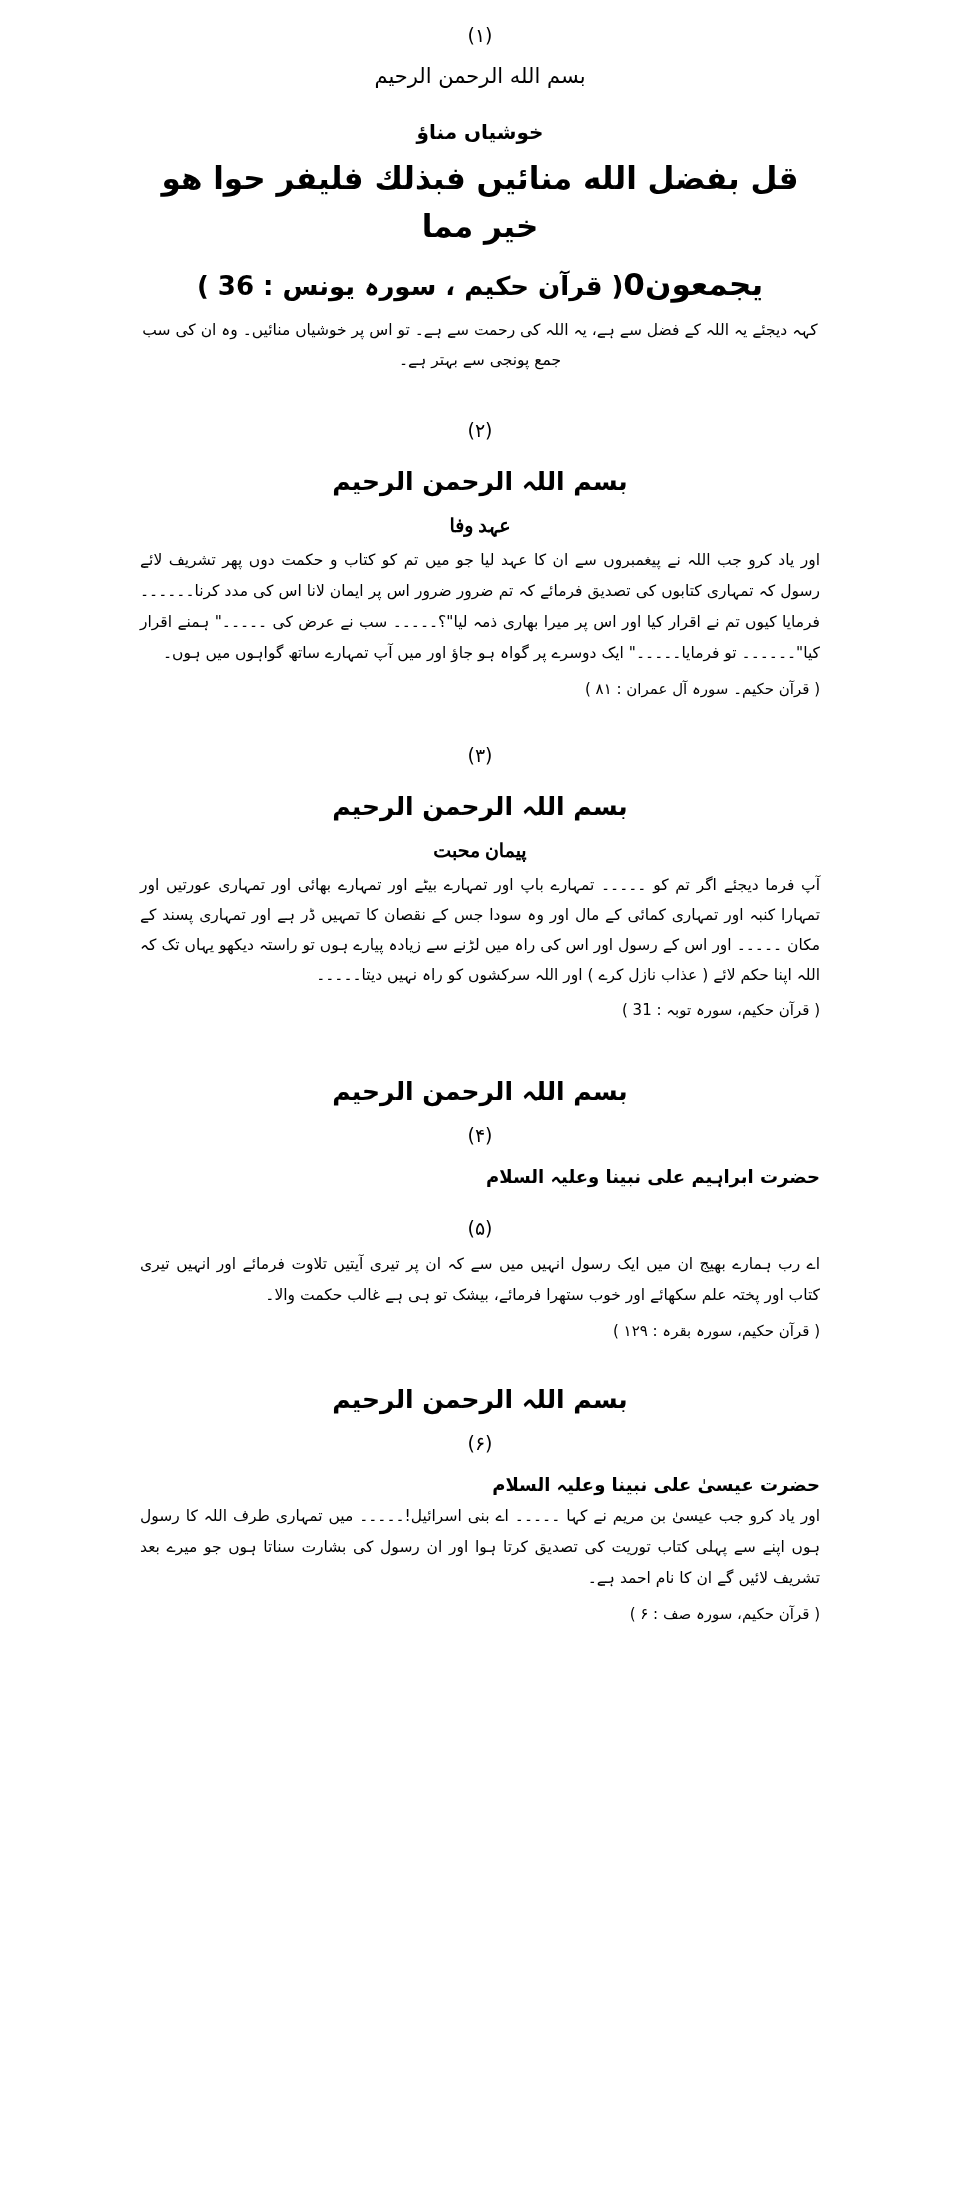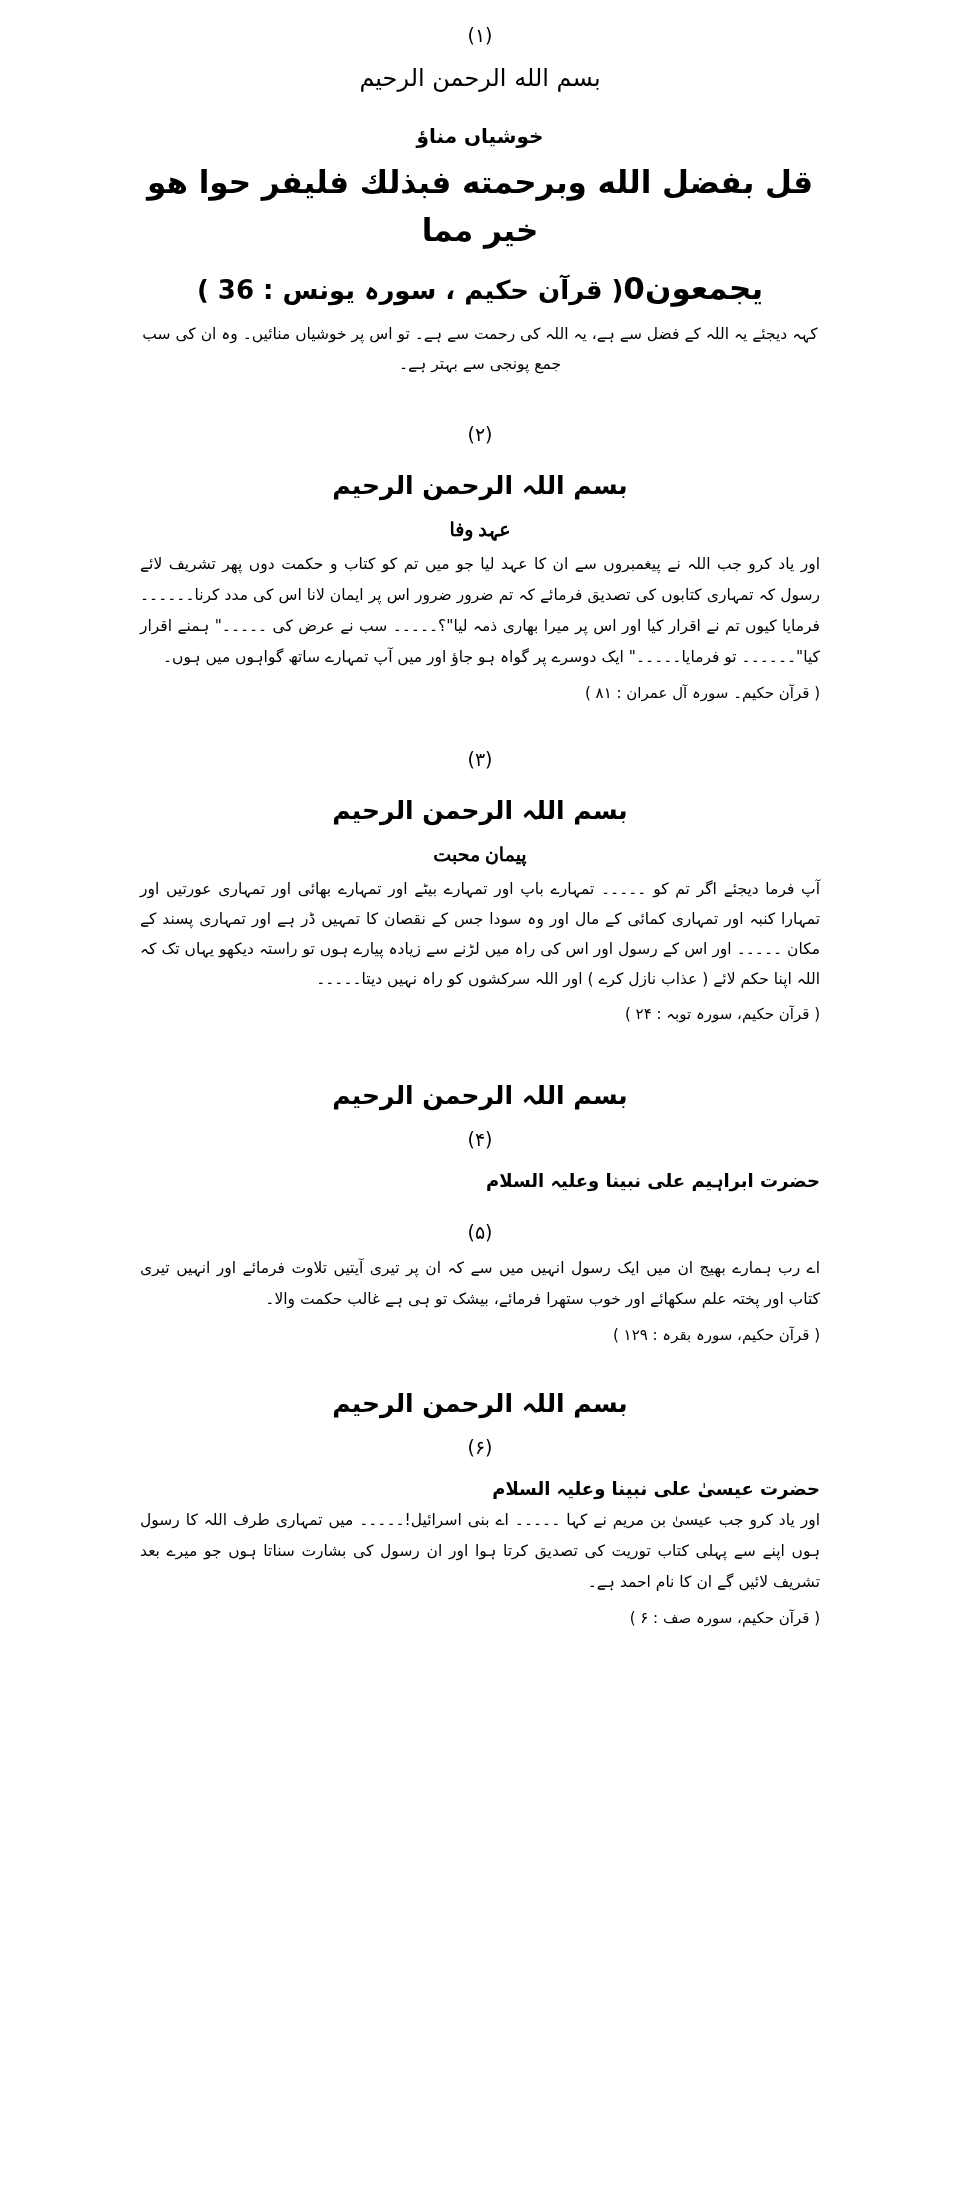--- a/index.html
+++ b/index.html
@@ -22,21 +22,21 @@
     background: #ffffff;
   }
   .sec-num {
     text-align: center;
     font-size: 19px;
     margin: 14px 0 10px 0;
     direction: rtl;
   }
   .bismillah-script {
     text-align: center;
-    font-size: 24px;
+    font-size: 21px;
     margin: 18px 0 6px 0;
     direction: rtl;
     letter-spacing: 0.5px;
   }
   .subtitle {
     text-align: center;
     font-size: 20px;
     font-weight: bold;
     margin: 32px 0 10px 0;
     direction: rtl;
@@ -102,41 +102,41 @@
   .gap-m { height: 22px; }
 </style>
 </head>
 <body>
 
 <div class="page">
 
   <div class="sec-num">(۱)</div>
   <div class="bismillah-script">بسم الله الرحمن الرحیم</div>
   <div class="subtitle">خوشیاں مناؤ</div>
-  <div class="ayah">قل بفضل الله وبرحمته فبذلك فليفر حوا هو خير مما</div>
+  <div class="ayah">قل بفضل الله منائیں فبذلك فليفر حوا هو خير مما</div>
   <div class="ayah">
     <span>يجمعون0</span><span class="ref">( قرآن حکیم ، سورہ یونس : 36 )</span>
   </div>
   <div class="single-line">کہہ دیجئے یہ اللہ کے فضل سے ہے، یہ اللہ کی رحمت سے ہے۔ تو اس پر خوشیاں منائیں۔ وہ ان کی سب جمع پونجی سے بہتر ہے۔</div>
 
   <div class="gap-m"></div>
 
   <div class="sec-num">(۲)</div>
   <div class="bismillah-bold">بسم اللہ الرحمن الرحیم</div>
   <div class="heading-small-bold">عہد وفا</div>
   <div class="body-text">اور یاد کرو جب اللہ نے پیغمبروں سے ان کا عہد لیا جو میں تم کو کتاب و حکمت دوں پھر تشریف لائے رسول کہ تمہاری کتابوں کی تصدیق فرمائے کہ تم ضرور ضرور اس پر ایمان لانا اس کی مدد کرنا۔۔۔۔۔۔ فرمایا کیوں تم نے اقرار کیا اور اس پر میرا بھاری ذمہ لیا"؟۔۔۔۔۔ سب نے عرض کی ۔۔۔۔۔" ہمنے اقرار کیا"۔۔۔۔۔۔ تو فرمایا۔۔۔۔۔" ایک دوسرے پر گواہ ہو جاؤ اور میں آپ تمہارے ساتھ گواہوں میں ہوں۔</div>
   <div class="ref-line">( قرآن حکیم۔ سورہ آل عمران : ۸۱ )</div>
 
   <div class="gap-m"></div>
 
   <div class="sec-num">(۳)</div>
   <div class="bismillah-bold">بسم اللہ الرحمن الرحیم</div>
   <div class="heading-small-bold">پیمان محبت</div>
   <div class="body-text tight">آپ فرما دیجئے اگر تم کو ۔۔۔۔۔ تمہارے باپ اور تمہارے بیٹے اور تمہارے بھائی اور تمہاری عورتیں اور تمہارا کنبہ اور تمہاری کمائی کے مال اور وہ سودا جس کے نقصان کا تمہیں ڈر ہے اور تمہاری پسند کے مکان ۔۔۔۔۔ اور اس کے رسول اور اس کی راہ میں لڑنے سے زیادہ پیارے ہوں تو راستہ دیکھو یہاں تک کہ اللہ اپنا حکم لائے ( عذاب نازل کرے ) اور اللہ سرکشوں کو راہ نہیں دیتا۔۔۔۔۔</div>
-  <div class="ref-line">( قرآن حکیم، سورہ توبہ : ۲۴ )</div>
+  <div class="ref-line">( قرآن حکیم، سورہ توبہ : 31 )</div>
 
   <div class="gap-m"></div>
 
   <div class="bismillah-bold">بسم اللہ الرحمن الرحیم</div>
   <div class="sec-num">(۴)</div>
   <div class="heading-bold">حضرت ابراہیم علی نبینا وعلیہ السلام</div>
 
   <div class="gap-s"></div>
 
   <div class="sec-num">(۵)</div>

